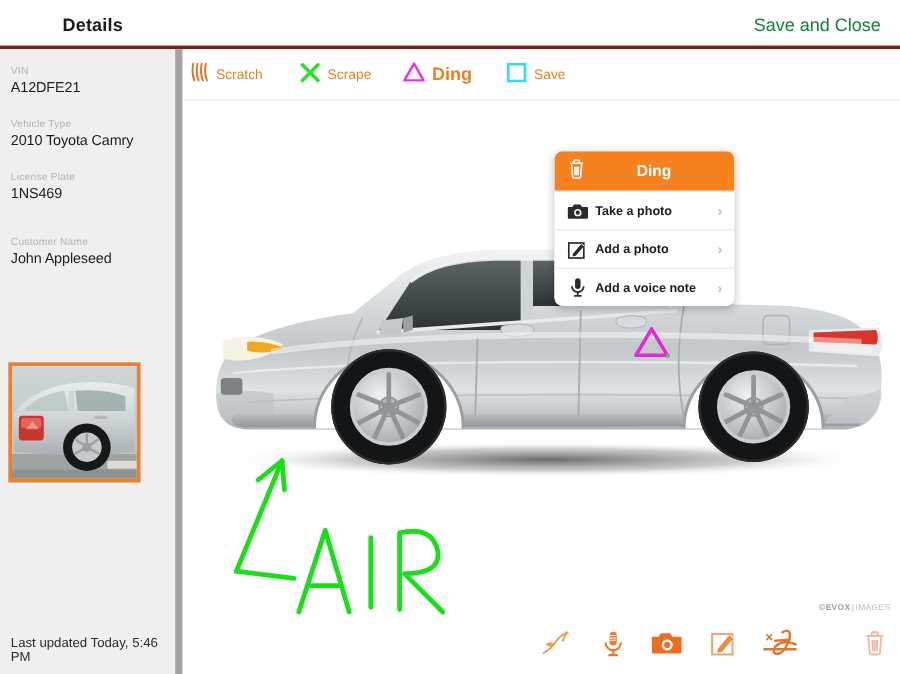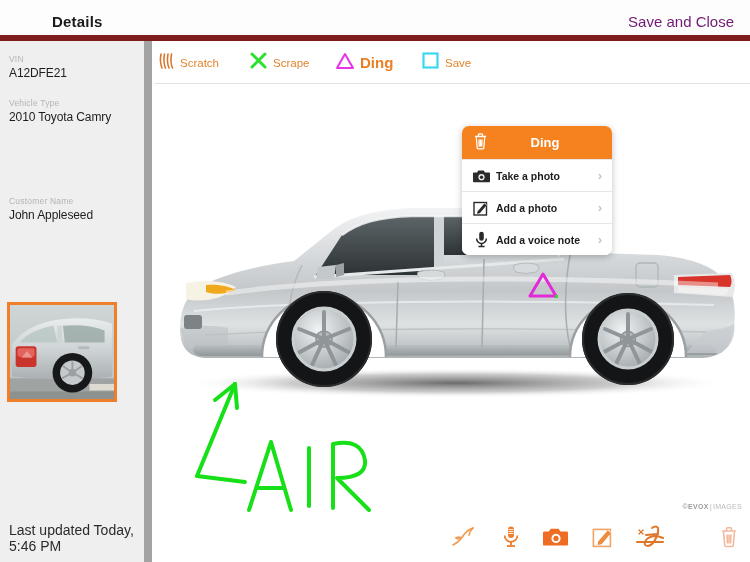--- a/index.html
+++ b/index.html
@@ -8,37 +8,37 @@
     font-family: "Liberation Sans", sans-serif;
     background: #ffffff;
     overflow: hidden;
   }
   #app { position: relative; width: 750px; height: 562px; background: #fff; }
 
   
   .topbar {
     position: absolute; left: 0; top: 0; width: 750px; height: 41px;
     background: #fdfdfd;
-    border-bottom: 6px solid #7f1d1d;
+    border-bottom: 3px solid #7f1d1d;
   }
   .topbar-title {
     position: absolute; left: 52px; top: 21px; transform: translateY(-50%);
     font-size: 15px; font-weight: bold; color: #1a1a1a;
     letter-spacing: .2px;
   }
   .topbar-action {
     position: absolute; right: 16px; top: 21px; transform: translateY(-50%);
-    font-size: 15px; color: #701a75; cursor: pointer;
+    font-size: 15px; color: #15803d; cursor: pointer;
   }
 
   
   .sidebar {
     position: absolute; left: 0; top: 41px; width: 152px; height: 521px;
     background: #efefef;
-    border-right: 8px solid #a3a3a3;
+    border-right: 6px solid #a3a3a3;
   }
   .field { position: absolute; left: 9px; width: 140px; }
   .field-label {
     font-size: 8.5px; color: #b4b4b4; letter-spacing: .2px;
     margin-bottom: 3px; line-height: 1.1;
   }
   .field-value {
     font-size: 12px; color: #1d1d1d; line-height: 1.15;
     letter-spacing: -.1px;
   }
@@ -48,21 +48,21 @@
     position: absolute; left: 7px; top: 261px;
     width: 110px; height: 100px;
     border: 3px solid #ef7f2a;
     background: #c9cdd1;
     overflow: hidden;
   }
   .thumb svg { display: block; width: 100%; height: 100%; }
 
   .lastupdated {
     position: absolute; left: 9px; bottom: 8px;
-    font-size: 14px; color: #2b2b2b;
+    font-size: 11px; color: #2b2b2b;
   }
 
   
   .typebar {
     position: absolute; left: 154px; top: 41px; width: 596px; height: 43px;
     background: #ffffff;
     border-bottom: 1px solid #e2e2e2;
   }
   .type-item {
     position: absolute; top: 0; height: 43px;
@@ -171,20 +171,24 @@
     <div class="field" style="top:14px">
       <div class="field-label">VIN</div>
       <div class="field-value">A12DFE21</div>
     </div>
 
     <div class="field" style="top:58px">
       <div class="field-label">Vehicle Type</div>
       <div class="field-value">2010 Toyota Camry</div>
     </div>
 
+    <div class="field" style="top:102px">
+      <div class="field-label">License Plate</div>
+      <div class="field-value">1NS469</div>
+    </div>
 
     <div class="field" style="top:156px">
       <div class="field-label">Customer Name</div>
       <div class="field-value">John Appleseed</div>
     </div>
 
 
     <div class="thumb">
       <svg viewBox="0 0 110 100" preserveAspectRatio="none">
         <defs>

